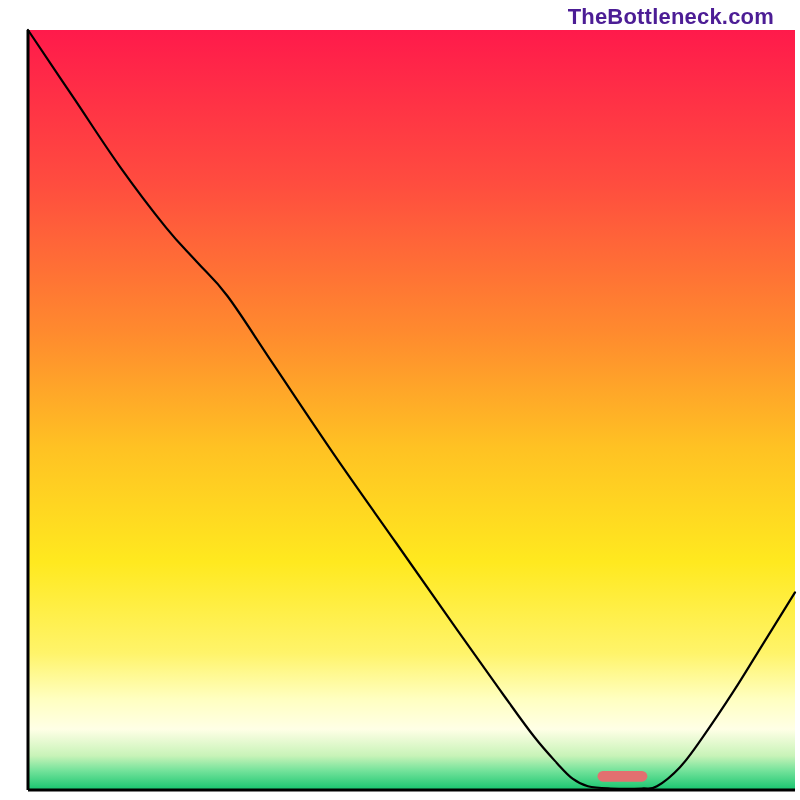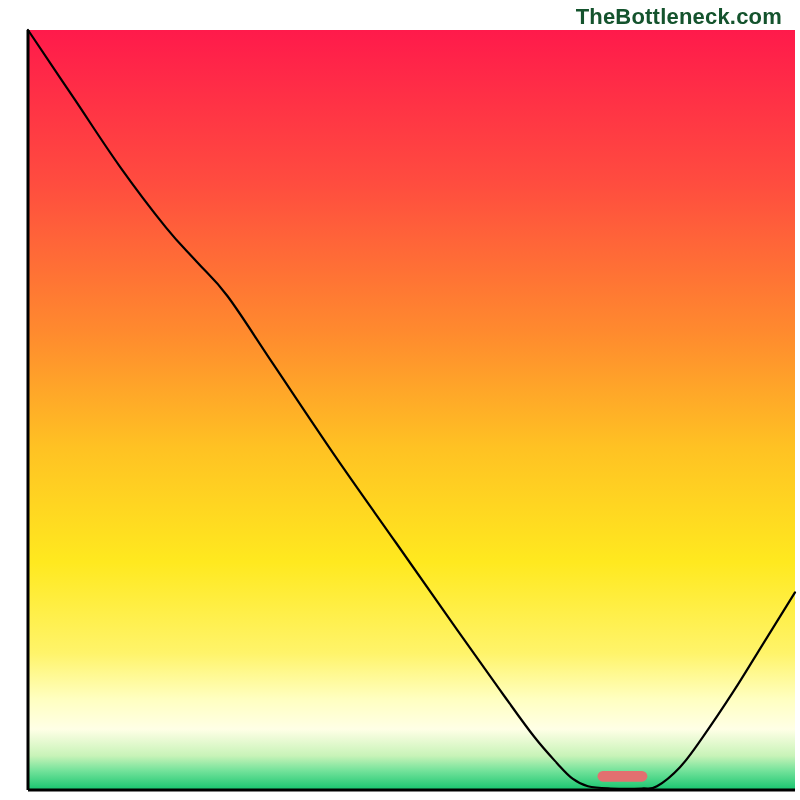--- a/index.html
+++ b/index.html
@@ -11,24 +11,24 @@
     background: #ffffff;
   }
   .wrap {
     position: relative;
     width: 800px;
     height: 800px;
   }
   .watermark {
     position: absolute;
     top: 4px;
-    right: 18px;
+    right: 26px;
     font-size: 22px;
     font-weight: 600;
-    color: #14532d;
+    color: #4c1d95;
     letter-spacing: 0.2px;
   }
   svg { display: block; }
 </style>
 </head>
 <body>
 
 <div class="wrap">
   <div class="watermark">TheBottleneck.com</div>
 

